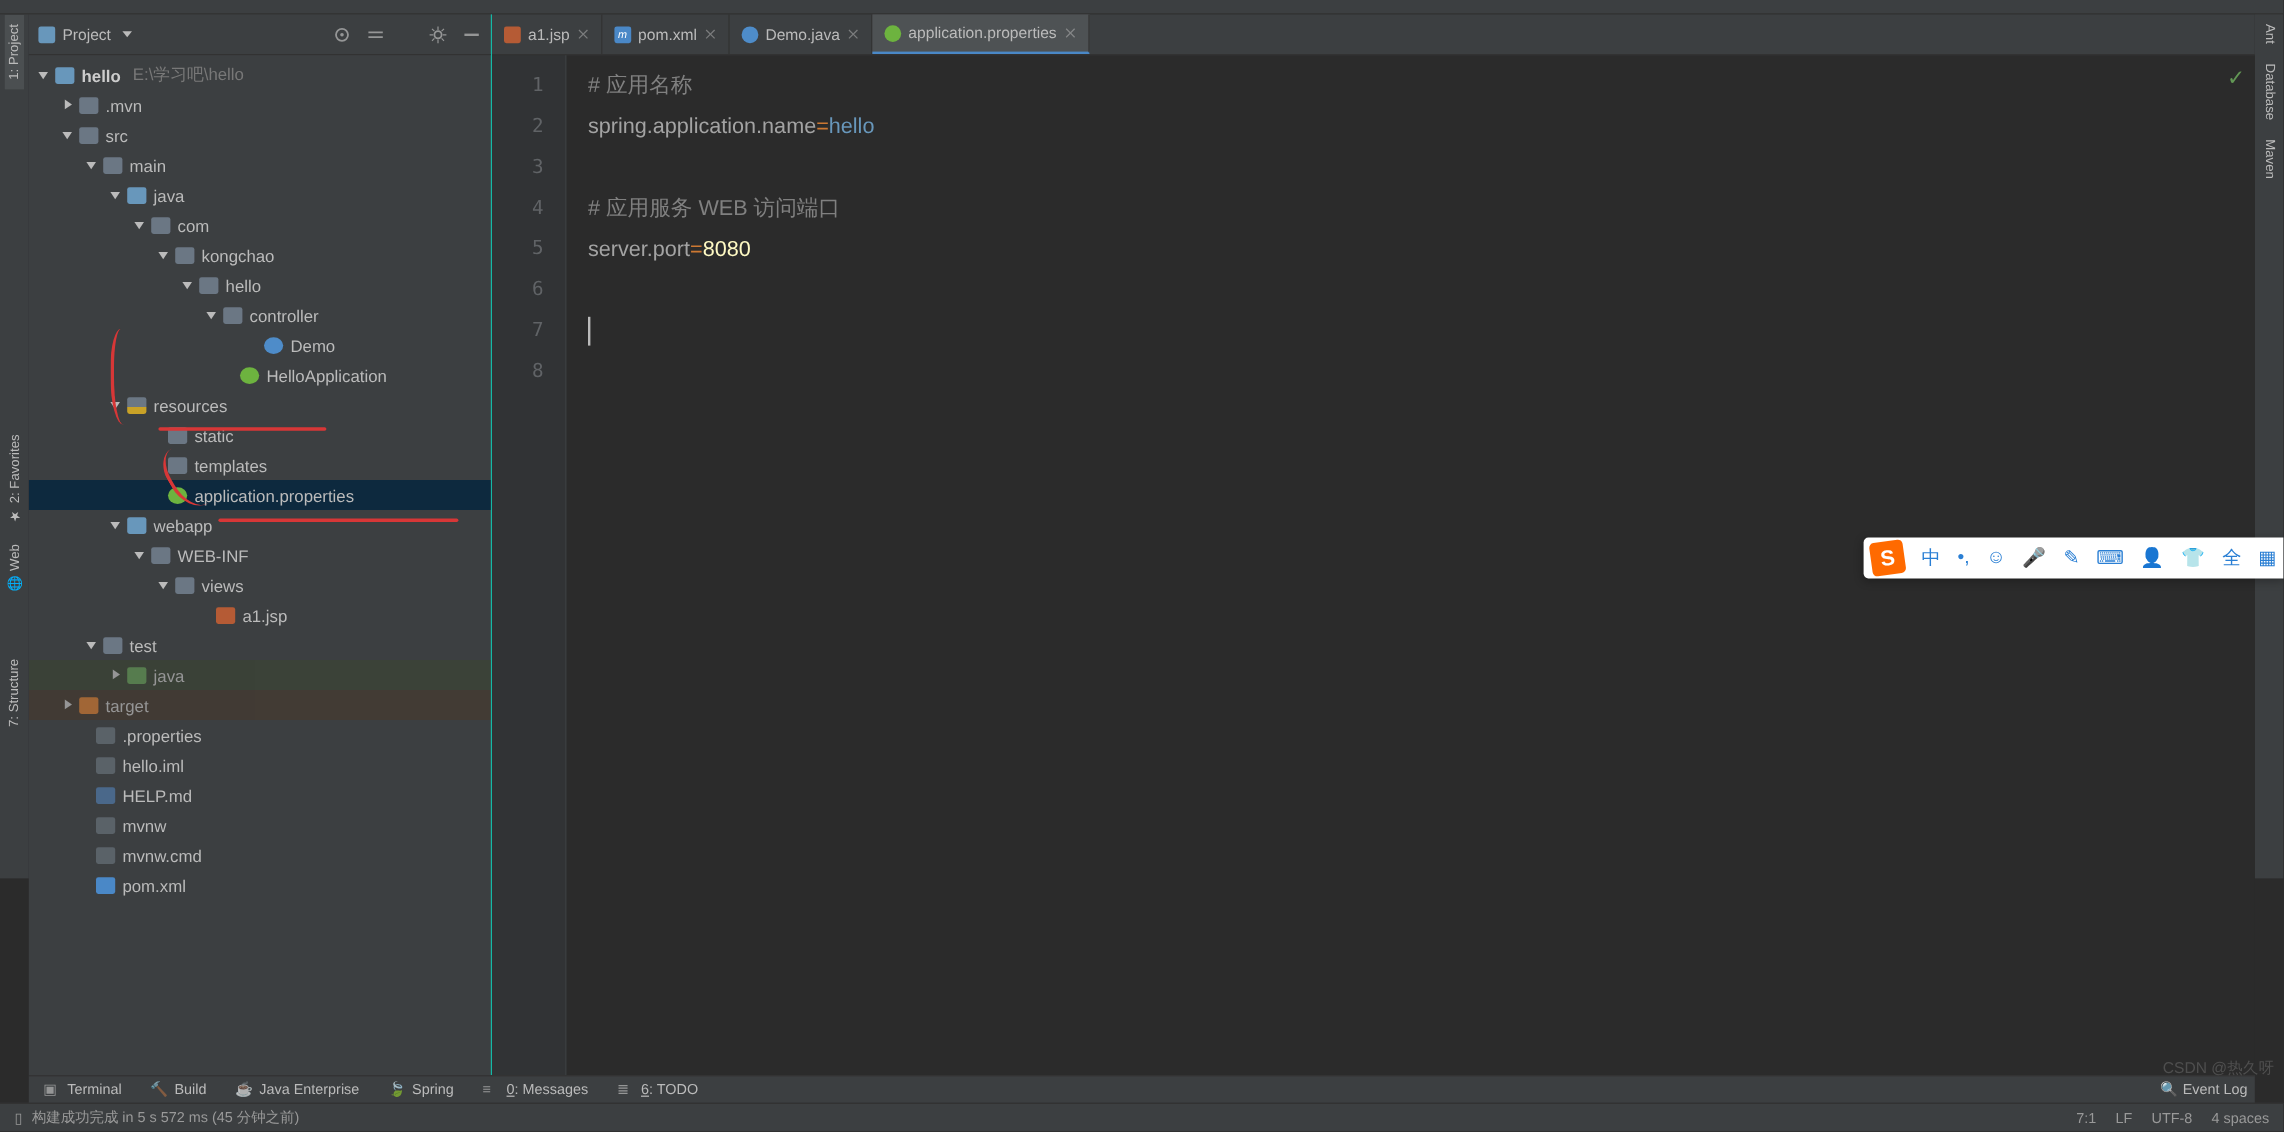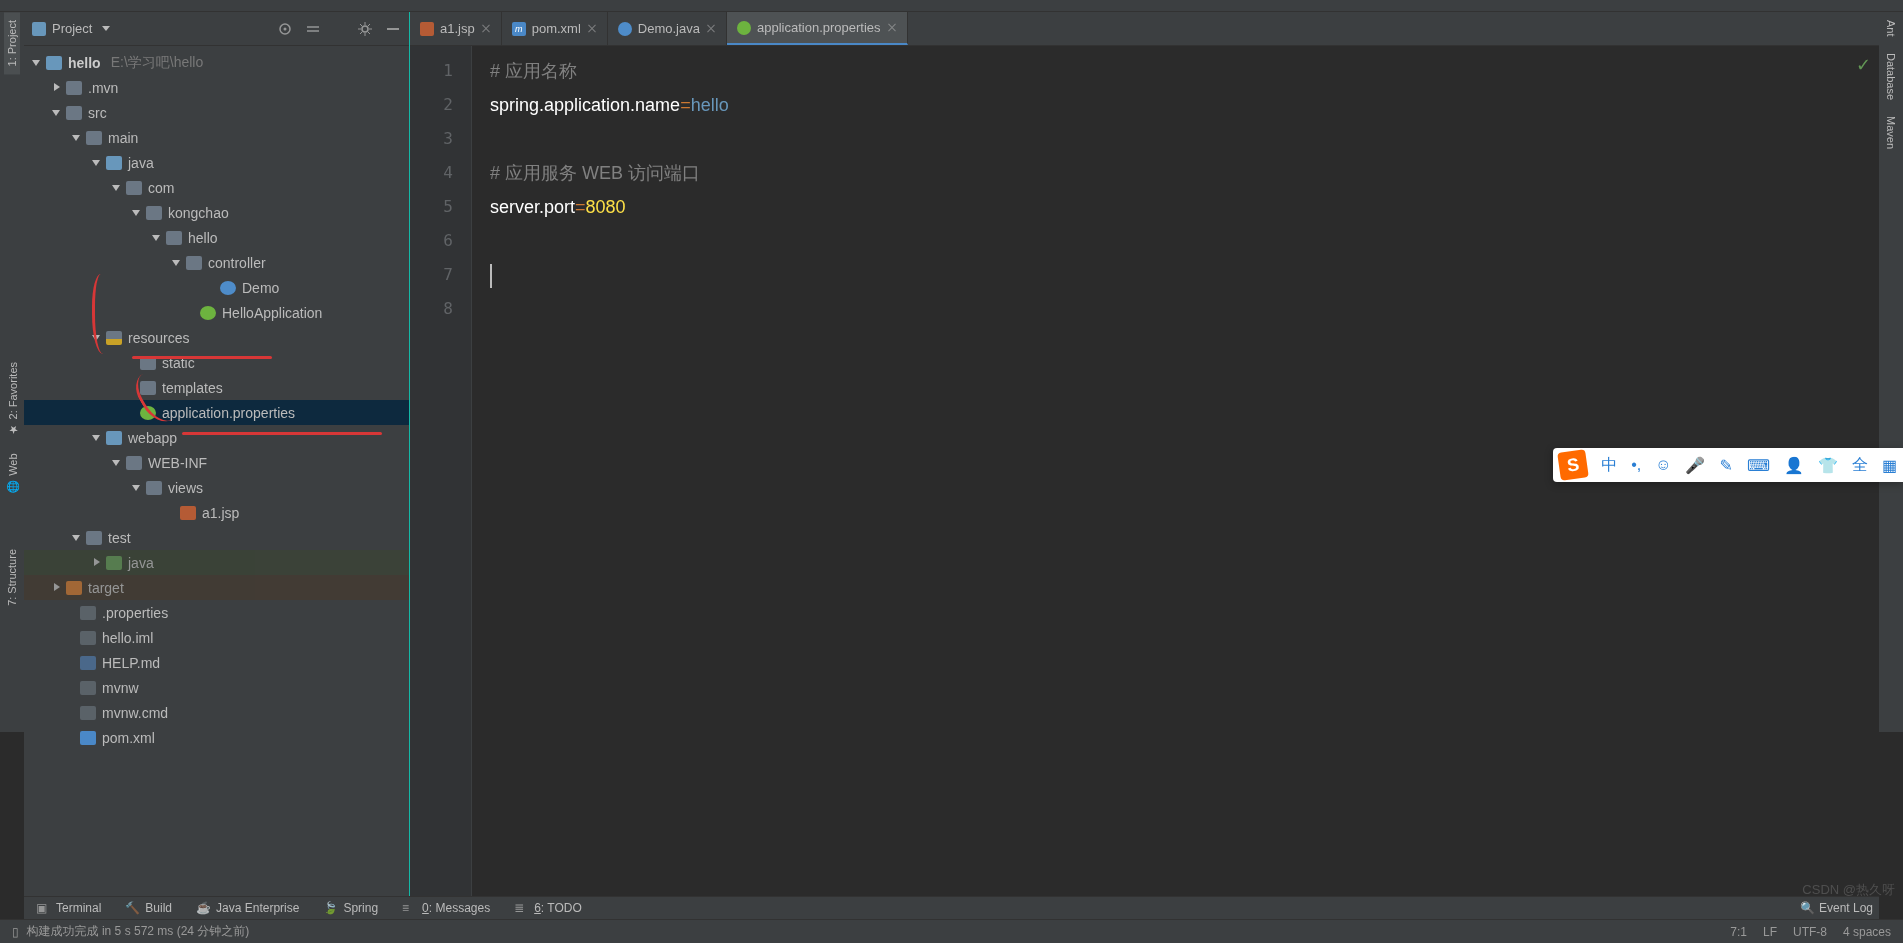--- a/index.html
+++ b/index.html
@@ -59,24 +59,24 @@
 .tab-close::before, .tab-close::after { content: ''; position: absolute; width: 10px; height: 1px; background: #bbbbbb; top: 4px; }
 .tab-close::before { transform: rotate(45deg); }
 .tab-close::after { transform: rotate(-45deg); }
 
 .editor-content { flex: 1; display: flex; position: relative; }
 .gutter { width: 62px; background: #313335; padding-top: 8px; text-align: right; border-right: 1px solid #3c3f41; }
 .line-number { height: 34px; line-height: 34px; padding-right: 18px; color: #606366; font-family: 'Consolas', monospace; font-size: 16px; }
 .code-area { flex: 1; padding: 8px 18px; font-family: 'Consolas', monospace; font-size: 18px; position: relative; }
 .code-line { height: 34px; line-height: 34px; white-space: pre; }
 .comment { color: #808080; }
-.key { color: #ffffff; }
+.key { color: #a3a3a3; }
 .equals { color: #cc7832; }
 .value { color: #6897bb; }
-.value-num { color: #fde047; }
+.value-num { color: #fef9c3; }
 .cursor { display: inline-block; width: 2px; height: 24px; background: #bbbbbb; vertical-align: middle; }
 .check-mark { position: absolute; top: 8px; right: 8px; color: #629755; font-size: 18px; }
 
 .bottom-bar { position: absolute; left: 24px; right: 24px; bottom: 24px; height: 23px; background: #3c3f41; display: flex; align-items: center; padding: 0 12px; gap: 24px; border-top: 1px solid #323232; font-size: 12px; }
 .bottom-item { display: flex; align-items: center; gap: 6px; cursor: pointer; }
 .bottom-icon { width: 14px; height: 14px; opacity: 0.7; }
 .underlined { text-decoration: underline; }
 
 .status-bar { position: absolute; left: 0; right: 0; bottom: 0; height: 24px; background: #3c3f41; display: flex; align-items: center; padding: 0 12px; font-size: 12px; color: #999; border-top: 1px solid #323232; }
 .status-left { flex: 1; display: flex; align-items: center; gap: 8px; }
@@ -370,21 +370,21 @@
 </div>
 
 <div class="event-log">
   <span>🔍</span>
   <span>Event Log</span>
 </div>
 
 <div class="status-bar">
   <div class="status-left">
     <span>▯</span>
-    <span>构建成功完成 in 5 s 572 ms (24 分钟之前)</span>
+    <span>构建成功完成 in 5 s 572 ms (45 分钟之前)</span>
   </div>
   <div class="status-right">
     <span>7:1</span>
     <span>LF</span>
     <span>UTF-8</span>
     <span>4 spaces</span>
   </div>
 </div>
 
 <div class="sogou-toolbar">

